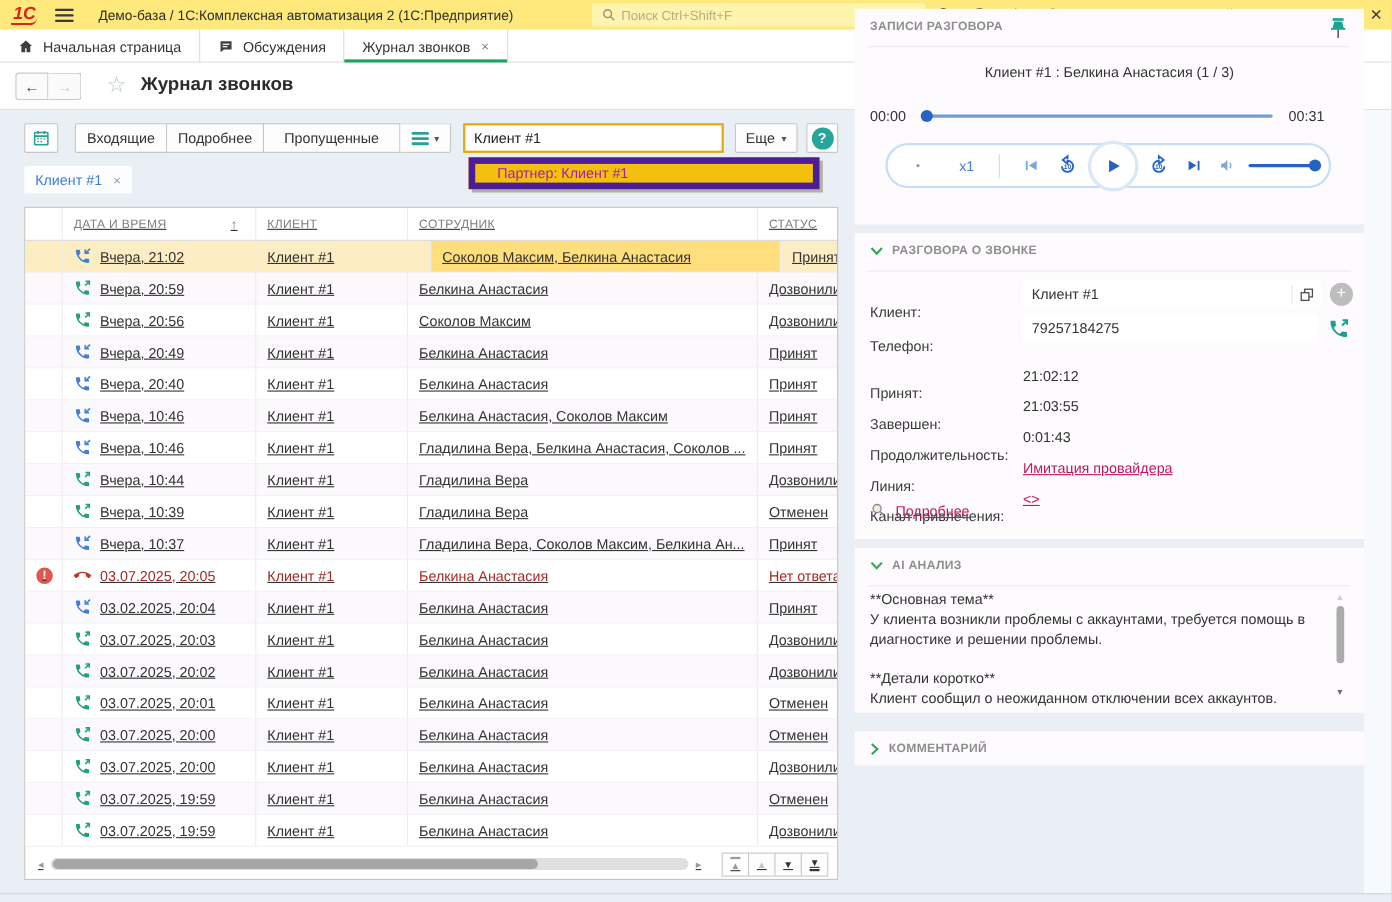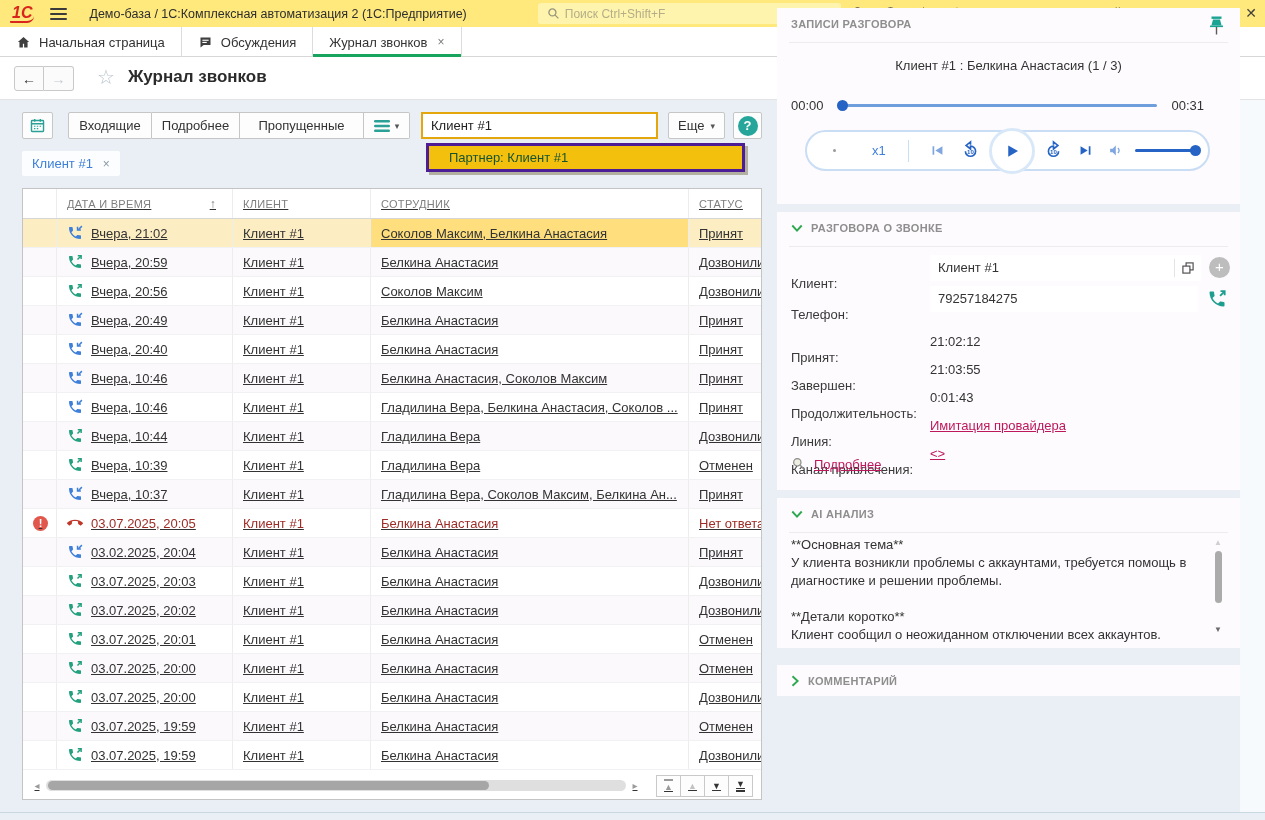--- a/index.html
+++ b/index.html
@@ -56,23 +56,23 @@
        justify-content:center;cursor:pointer;}
   .seg:first-child{border-left:1px solid #C6C6C6;border-radius:2px 0 0 2px;}
   .seg:last-child{border-radius:0 2px 2px 0;}
   #srch{left:421px;top:112px;width:237px;height:27px;border:2px solid #E3A70B;background:#fff;
         display:flex;align-items:center;padding:0 6px;}
   #srch input{border:none;outline:none;width:100%;font-size:13px;font-family:"Liberation Sans",sans-serif;color:#222;}
   #btn-more{left:668px;top:112px;width:57px;height:27px;gap:6px;}
   #btn-help{left:733px;top:112px;width:29px;height:27px;}
   #helpc{width:20px;height:20px;border-radius:50%;background:#26A69A;color:#fff;font-weight:bold;font-size:13px;
          display:flex;align-items:center;justify-content:center;}
-  #suggest{left:426px;top:143px;width:319px;height:29px;background:#F4C00E;border:3px solid #4c1d95;
+  #suggest{left:426px;top:143px;width:319px;height:29px;background:#F4C00E;border:6px solid #4c1d95;
            box-shadow:3px 3px 0 rgba(110,100,60,.45);display:flex;align-items:center;padding-left:20px;
-           color:#14532d;z-index:6;cursor:pointer;}
+           color:#a21caf;z-index:6;cursor:pointer;}
   #chip{left:22px;top:151px;height:25px;background:#FCFDFE;border-radius:2px;display:flex;align-items:center;
         padding:0 10px;gap:10px;cursor:pointer;}
   #chip .cl{color:#3D7FD9;}
   #chip .cx{color:#8A99A5;font-size:12px;}
 
   
   #tbl{left:22px;top:188px;width:740px;height:612px;background:#fff;border:1px solid #C4C4C4;
        display:flex;flex-direction:column;overflow:hidden;text-decoration:underline;}
   #thead{height:30px;display:flex;border-bottom:1px solid #D6D6D6;flex:none;align-items:center;}
   .hc{font-size:11px;color:#7E7E7E;letter-spacing:.3px;padding-left:10px;display:flex;align-items:center;height:100%;}
@@ -80,21 +80,21 @@
   .col-d{width:176px;flex:none;border-left:1px solid #EDEDED;}
   .col-c{width:138px;flex:none;border-left:1px solid #EDEDED;}
   .col-e{width:318px;flex:none;border-left:1px solid #EDEDED;}
   .col-s{flex:1;border-left:1px solid #EDEDED;min-width:0;}
   #thead .sort{margin-left:auto;margin-right:16px;color:#777;font-size:12px;}
   #tbody{flex:none;}
   .trow{height:29px;display:flex;border-bottom:1px solid #F1F0F2;cursor:pointer;background:#fff;}
   .trow:nth-child(even){background:#FBF9FB;}
   .trow .c{display:flex;align-items:center;padding-left:10px;white-space:nowrap;overflow:hidden;height:100%;}
   .trow.sel{background:#FCEDC3;}
-  .trow.sel .c.col-e{background:#FFDF7D;}
+  .trow.sel .c.col-e{background:#FFDF7D;margin-left:21px;}
   .trow.alert{color:#9E2B25;}
   .warnico{width:15px;height:15px;border-radius:50%;background:#E2574C;color:#fff;font-size:11px;font-weight:bold;
            display:flex;align-items:center;justify-content:center;margin-left:0px;visibility:hidden;}
   .cicon{width:16px;height:16px;margin-right:8px;flex:none;display:flex;}
   .cicon svg{width:16px;height:16px;}
   .ic-in,.ic-out,.ic-missed{display:none;}
   .trow[data-dir="in"] .ic-in{display:block;color:#3D7FD9;}
   .trow[data-dir="out"] .ic-out{display:block;color:#23A07E;}
   .trow[data-dir="missed"] .ic-missed{display:block;color:#C23628;}
 

